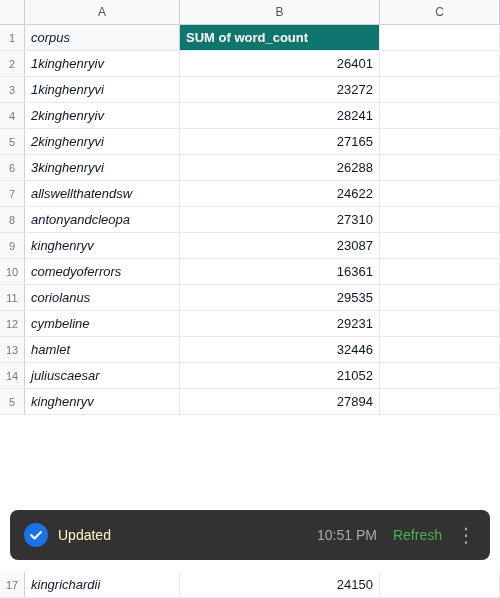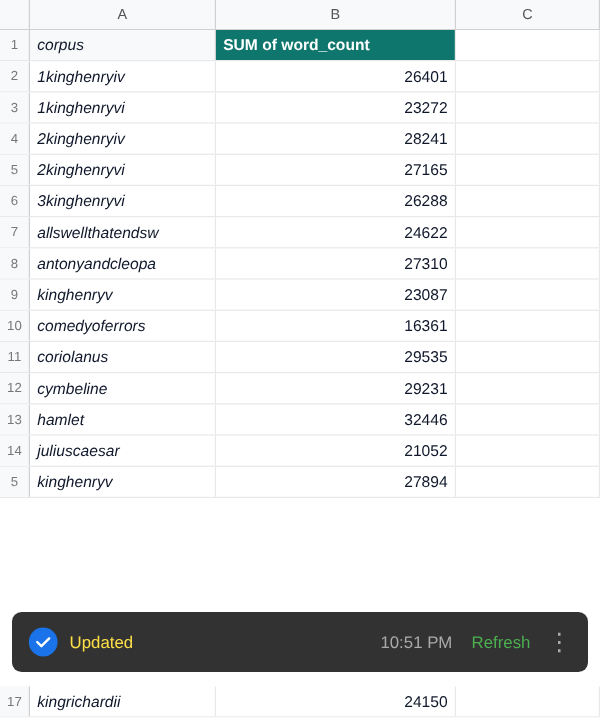--- a/index.html
+++ b/index.html
@@ -145,21 +145,21 @@
       flex-shrink: 0;
     }
 
     .snackbar-check svg {
       width: 14px;
       height: 14px;
     }
 
     .snackbar-text {
       font-size: 14px;
-      color: #fde047;
+      color: #fef9c3;
       flex: 1;
     }
 
     .snackbar-time {
       font-size: 14px;
       color: #aaa;
       margin-left: 16px;
       margin-right: 16px;
     }
 

